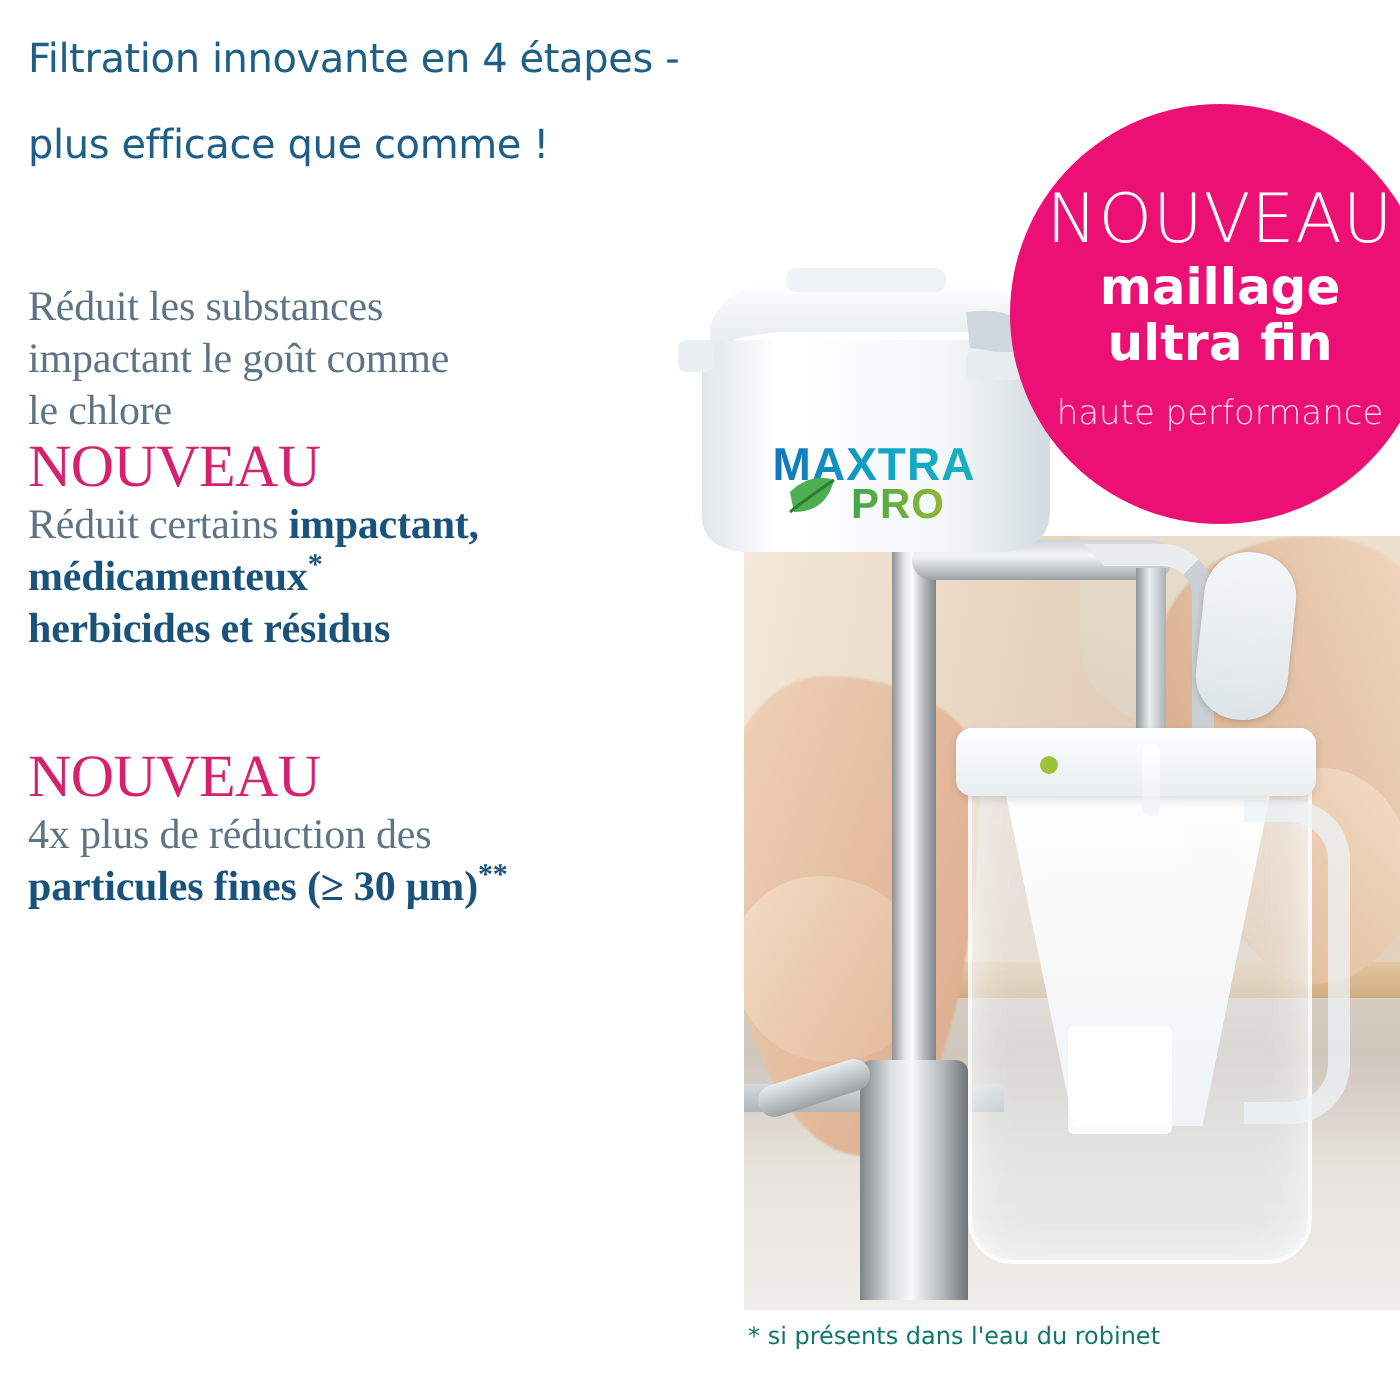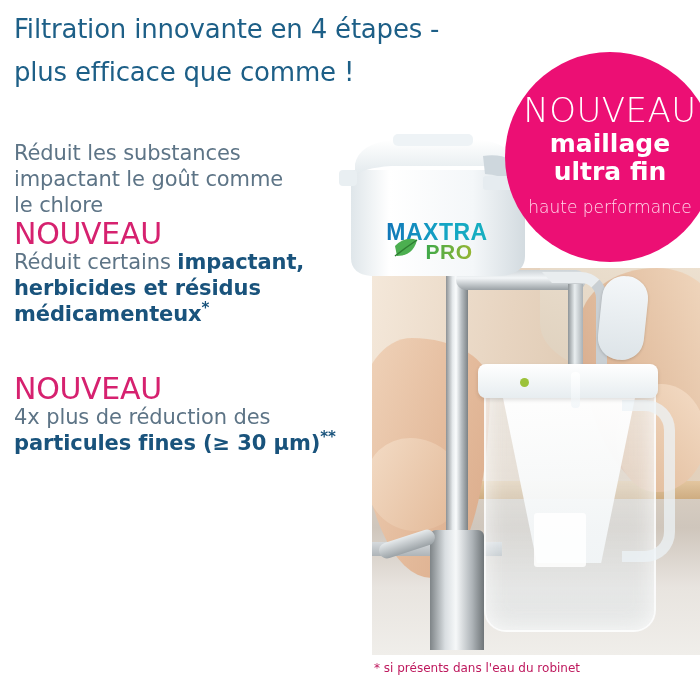--- a/index.html
+++ b/index.html
@@ -9,21 +9,21 @@
     font-family:"DejaVu Sans", sans-serif;
     overflow:hidden;
     position:relative;
   }
   #page{position:relative;width:700px;height:700px;overflow:hidden;background:#fff;}
 
   
   .headline{
     position:absolute;left:14px;top:8px;width:560px;
     color:#1d5f87;
-    font-size:26px;line-height:43px;
+    font-size:20px;line-height:43px;
     font-weight:400;
     letter-spacing:-0.2px;
     z-index:6;
   }
   .headline .l2{display:block;}
 
   
   .badge{
     position:absolute;left:505px;top:52px;
     width:210px;height:210px;border-radius:50%;
@@ -180,40 +180,40 @@
     background:#9cc23a;border-radius:50%;
   }
   .photo .jug-handle{
     position:absolute;left:250px;top:132px;width:42px;height:140px;
     border:11px solid rgba(236,243,247,.75);
     border-left:none;border-radius:0 30px 30px 0;
   }
 
   
   .copy{position:absolute;left:14px;top:140px;width:350px;z-index:6;}
-  .blk{margin:0 0 0 0;}
+  .blk{margin:0 0 0 0;font-family:Liberation Serif, serif;}
   .line{
     color:#5d7486;
     font-size:21px;line-height:26px;font-weight:400;
     letter-spacing:-0.1px;
   }
   .line b{color:#19537c;font-weight:700;}
   .nouveau{
     color:#d6216f;
     font-size:30px;line-height:31px;font-weight:400;
     letter-spacing:-0.3px;
   }
   .sp-b{height:20px;}
   .sp-c{height:26px;}
   .sup{font-size:15px;vertical-align:super;line-height:0;}
 
   
   .notes{
     position:absolute;left:374px;top:660px;width:320px;z-index:6;
-    color:#be185d;font-size:12px;line-height:16px;font-weight:400;
+    color:#0f766e;font-size:12px;line-height:16px;font-weight:400;
   }
 </style>
 </head>
 <body>
 
 <div id="page">
 
   <div class="photo">
     <div class="bg"></div>
     <div class="wall"></div>
@@ -293,22 +293,22 @@
 
     <div class="blk">
       <div class="line">Réduit les substances</div>
       <div class="line">impactant le goût comme</div>
       <div class="line">le chlore</div>
     </div>
 
     <div class="blk">
       <div class="nouveau">NOUVEAU</div>
       <div class="line"><span>Réduit certains </span><b>impactant,</b></div>
+      <div class="line"><b>médicamenteux</b><b class="sup">*</b></div>
       <div class="line"><b>herbicides et résidus</b></div>
-      <div class="line"><b>médicamenteux</b><b class="sup">*</b></div>
     </div>
 
     <div class="sp-b"></div>
 
 
     <div class="sp-c"></div>
 
     <div class="blk">
       <div class="nouveau">NOUVEAU</div>
       <div class="line">4x plus de réduction des</div>

